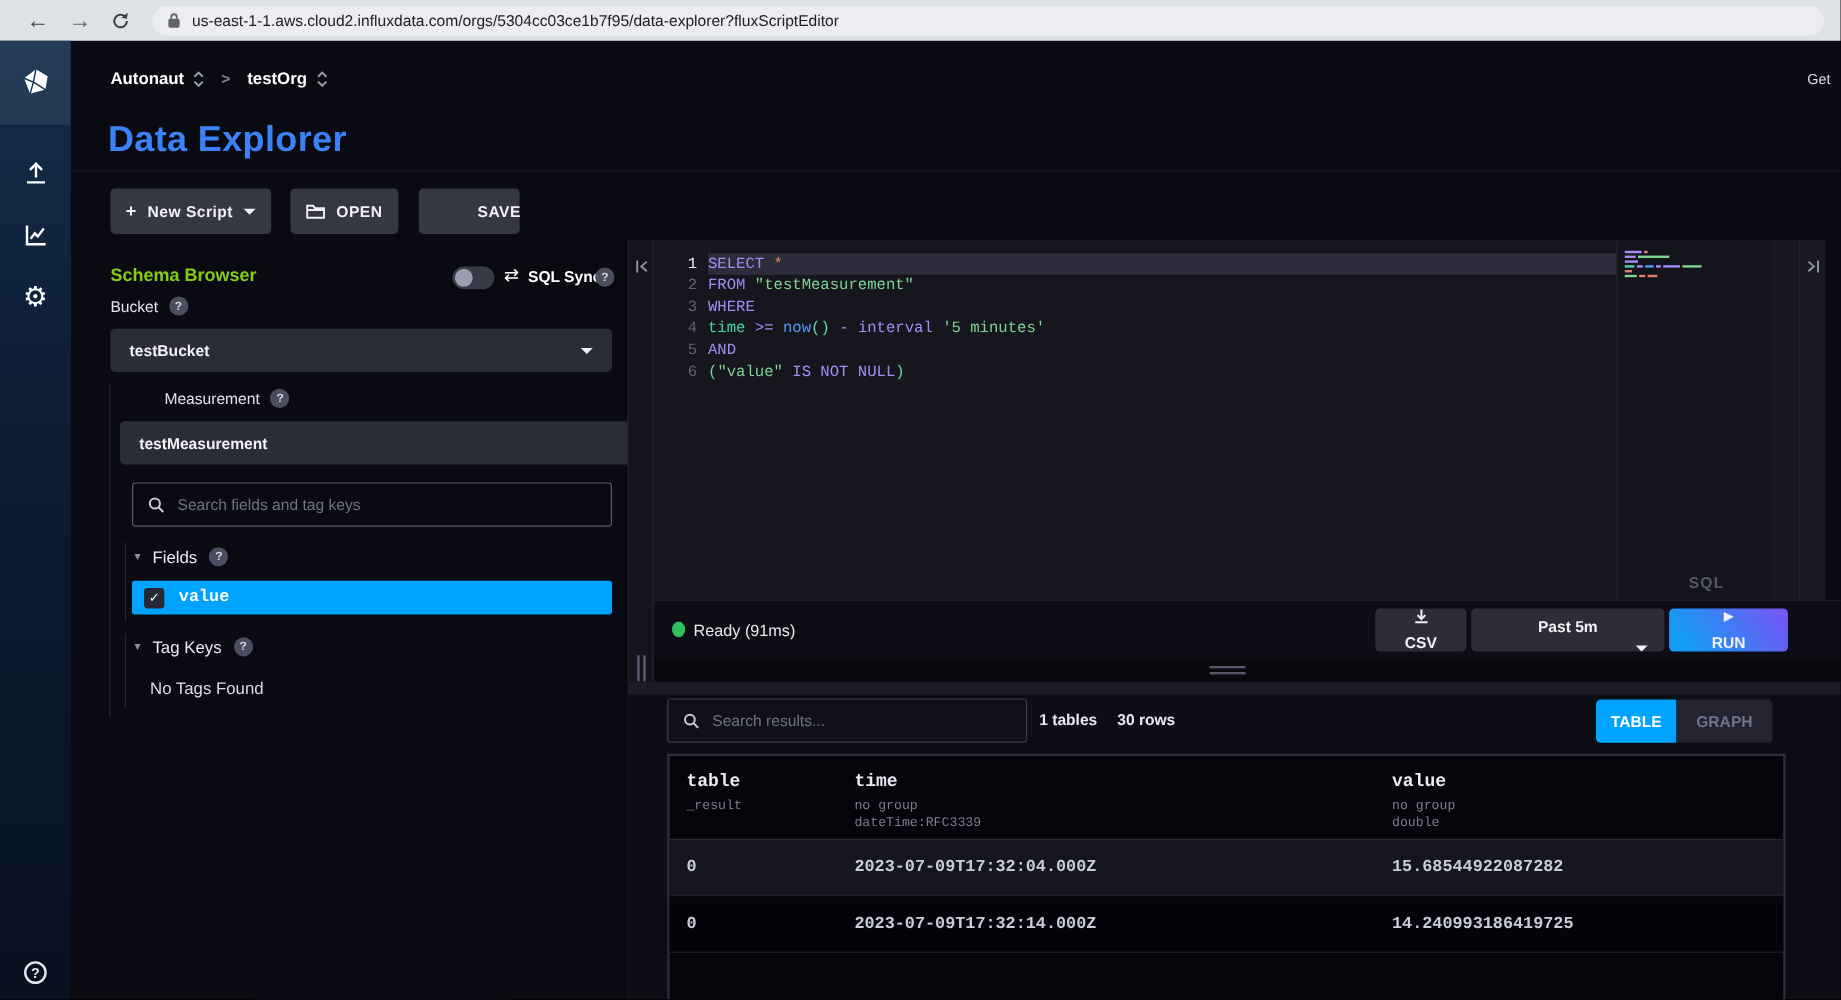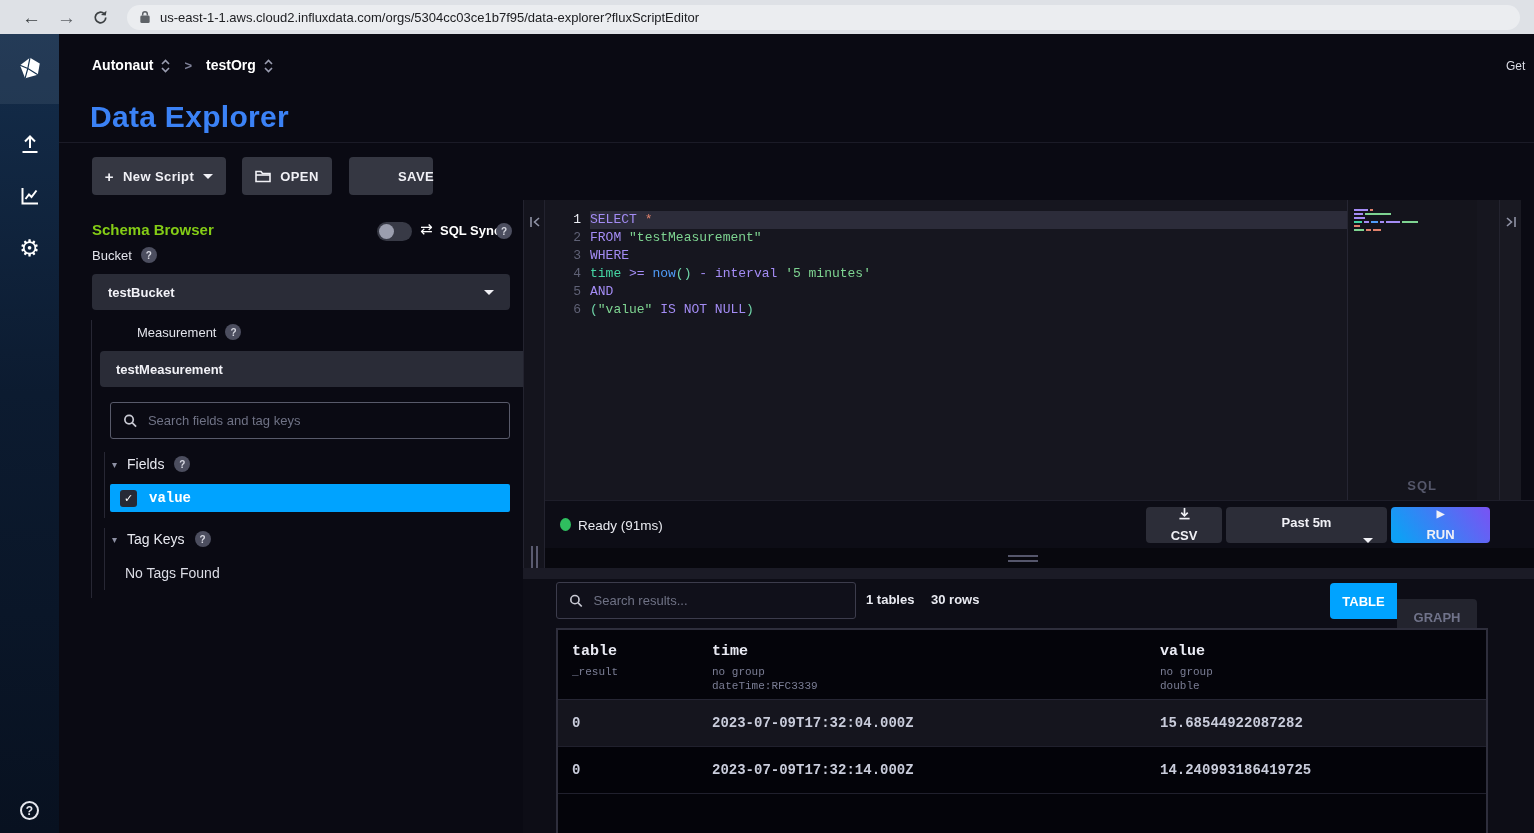--- a/index.html
+++ b/index.html
@@ -393,21 +393,21 @@
           <path d="M10 10 14 14"></path>
       </svg>
       <input placeholder="Search results..." style="">
     </div>
     <span class="res-count" style="left:343px;">1 tables</span>
     <span class="res-count" style="left:408px;">30 rows</span>
 
     <div class="viewtab active" style="left:807px;width:67px;">
       <span>TABLE</span>
     </div>
-    <div class="viewtab inactive" style="left:874px;width:80px;margin-top:16px;">
+    <div class="viewtab inactive" style="left:874px;width:80px;">
       <span>GRAPH</span>
     </div>
 
     <div class="rtable">
       <div class="rt-header">
           <div class="rt-col">
             <div class="rt-name">table</div>
             <div class="rt-meta">_result</div>
           </div>
           <div class="rt-col">

